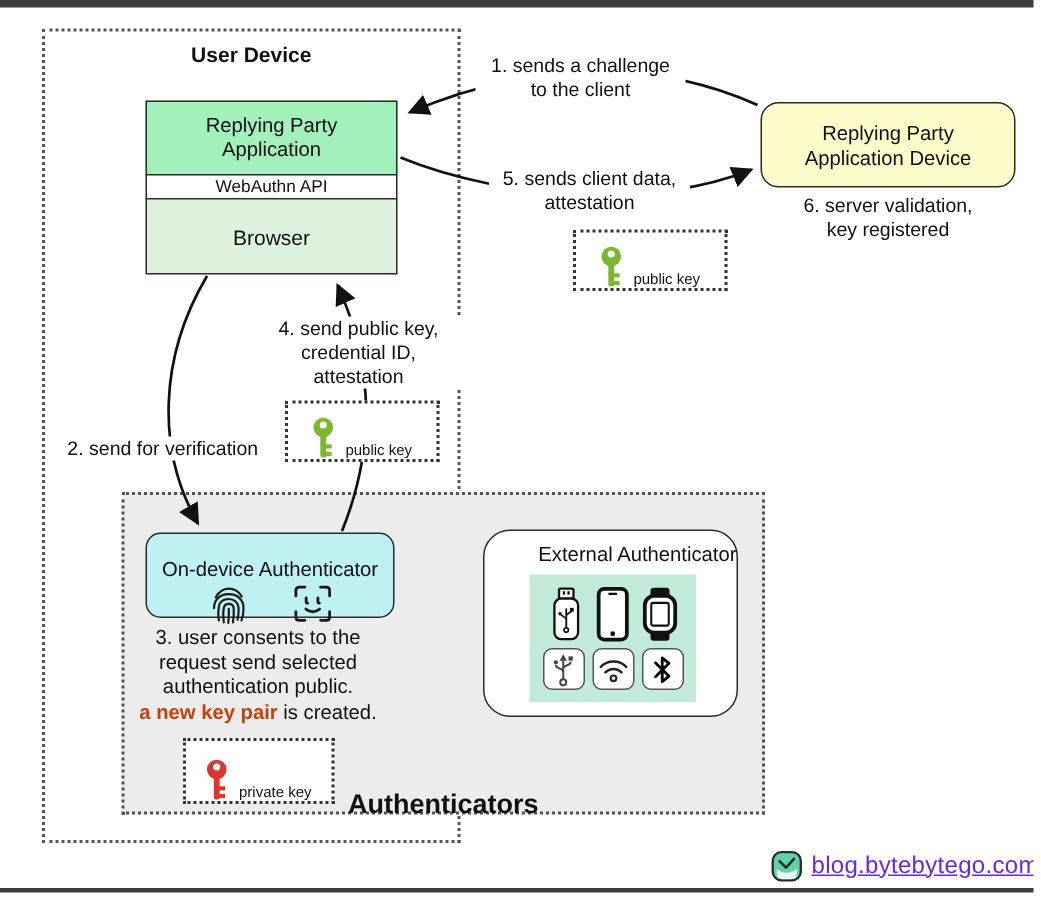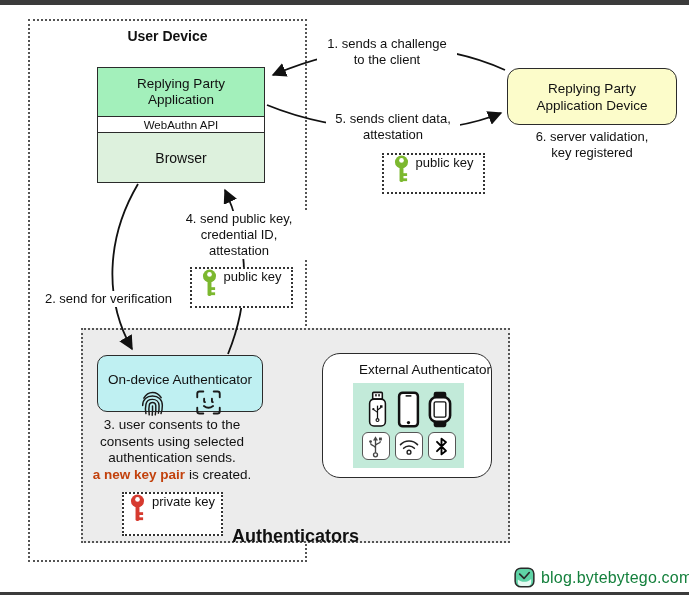--- a/index.html
+++ b/index.html
@@ -45,21 +45,21 @@
   .lbl1{left:317px;top:36px;width:140px;}
   .lbl5{left:326px;top:111px;width:134px;}
   .lbl6{left:512px;top:129px;width:160px;}
   .lbl4{left:159px;top:211px;width:160px;}
   .lbl2{left:40px;top:291px;width:137px;}
   .lbl3{left:86px;top:417px;width:172px;font-size:13.5px;line-height:16.5px;}
   .hl{color:#c2410c;font-weight:bold;}
 
   
   .keybox{position:absolute;background:#ffffff;border:2px dotted #333;box-sizing:border-box;
-    display:flex;align-items:flex-start;justify-content:center;gap:7px;font-size:13px;z-index:3;}
+    display:flex;align-items:flex-end;justify-content:center;gap:7px;font-size:10px;z-index:3;}
   .pub1{left:382px;top:153px;width:103px;height:41px;}
   .pub2{left:190px;top:267px;width:103px;height:41px;}
   .priv{left:122px;top:492px;width:101px;height:44px;}
 
   
   .ondevice{position:absolute;left:97px;top:355px;width:166px;height:57px;
     background:#bff0f2;border:1.5px solid #2b2b2b;border-radius:10px;box-sizing:border-box;
     z-index:2;}
   .ondevice .title{text-align:center;font-size:13.5px;margin-top:16px;}
   .ondevice .icons{display:flex;justify-content:center;gap:30px;margin-top:3px;}
@@ -70,21 +70,21 @@
     z-index:2;}
   .external .title{text-align:right;font-size:13.5px;margin-top:8px;}
   .panel{position:absolute;left:30px;top:29px;width:111px;height:85px;background:#c2ead9;}
   .panel .row1{display:flex;justify-content:center;align-items:flex-end;gap:7px;padding-top:5px;height:40px;}
   .panel .row2{display:flex;justify-content:center;gap:5px;margin-top:4px;}
   .chip{width:28px;height:28px;background:#ffffff;border:1.2px solid #555;border-radius:6px;
     box-sizing:border-box;display:flex;align-items:center;justify-content:center;}
 
   
   .footer{position:absolute;left:514px;top:567px;display:flex;align-items:center;gap:6px;z-index:3;}
-  .brand-text{font-size:16px;font-weight:500;color:#15803d;letter-spacing:0.2px;}
+  .brand-text{font-size:16px;font-weight:500;color:#6d28d9;letter-spacing:0.2px;text-decoration:underline;}
 </style>
 </head>
 <body>
 
 <div class="canvas">
 
   <div class="hrule topbar"></div>
   <div class="hrule bottombar"></div>
 
   <div class="user-device">
@@ -136,22 +136,22 @@
   <div class="lbl bg lbl4">
     <div>4. send public key,</div>
     <div>credential ID,</div>
     <div>attestation</div>
   </div>
   <div class="lbl bg lbl2">
     <div>2. send for verification</div>
   </div>
   <div class="lbl lbl3">
     <div>3. user consents to the</div>
-    <div>consents using selected</div>
-    <div>authentication sends.</div>
+    <div>request send selected</div>
+    <div>authentication public.</div>
     <div><span class="hl">a new key pair</span><span> is created.</span></div>
   </div>
 
   <div class="keybox pub1">
     <svg width="15" height="28" viewBox="0 0 16 30">
       <circle cx="8" cy="7.5" r="7" fill="#7cb82f"></circle>
       <circle cx="8" cy="5.8" r="2.5" fill="#fff"></circle>
       <rect x="5.9" y="13" width="4.2" height="16" rx="1.6" fill="#7cb82f"></rect>
       <rect x="9.5" y="19.5" width="4.5" height="3" fill="#7cb82f"></rect>
       <rect x="9.5" y="25" width="4.5" height="3" fill="#7cb82f"></rect>

